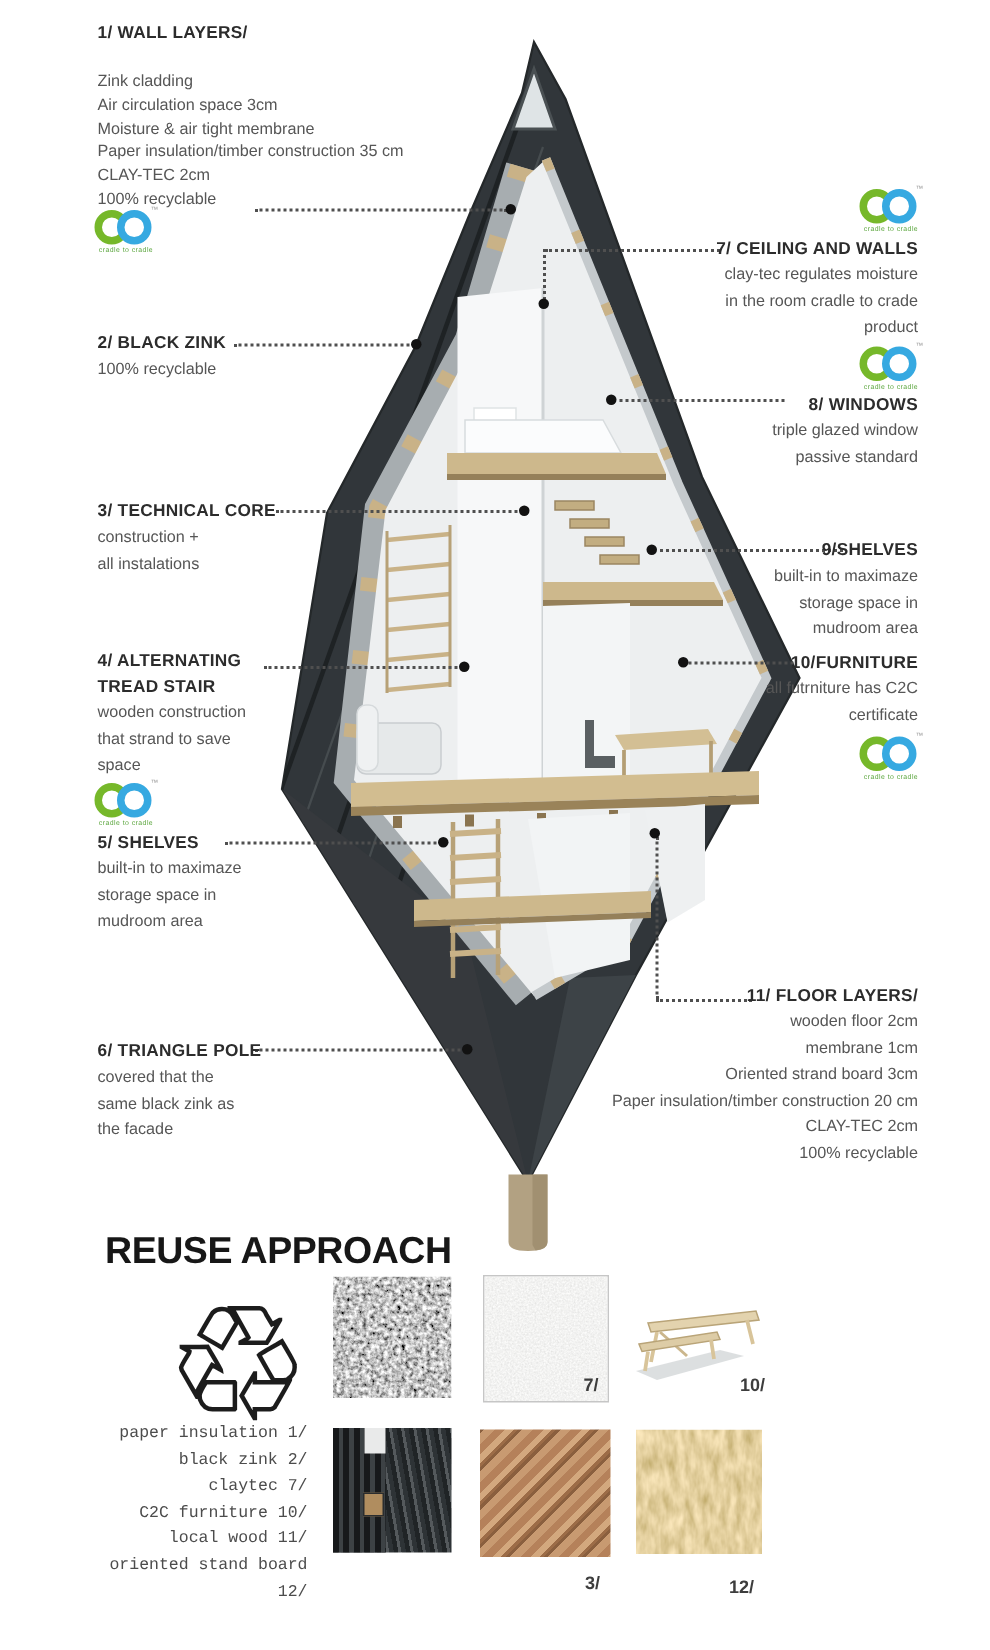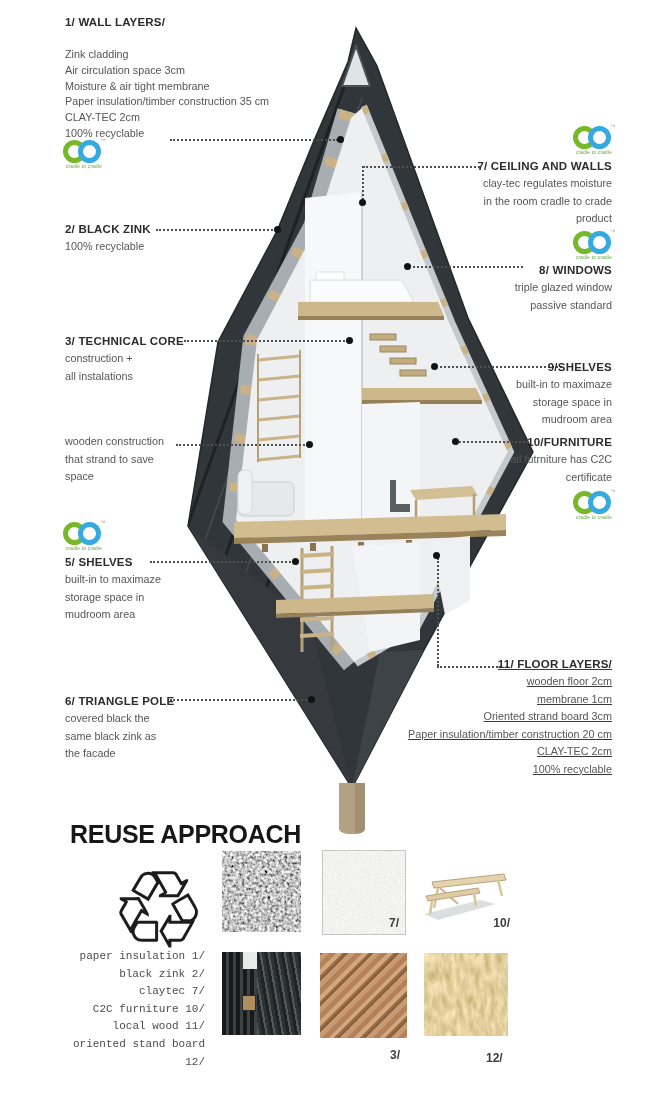--- a/index.html
+++ b/index.html
@@ -192,40 +192,41 @@
     <div class="ln">100% recyclable</div>
   </div>
 
   <div class="sec" style="left:65px;top:333px;width:180px;">
     <div class="ttl">3/ TECHNICAL CORE</div>
     <div class="ln">construction +</div>
     <div class="ln">all instalations</div>
   </div>
 
   <div class="sec" style="left:65px;top:433px;width:130px;">
+    <div class="ttl">4/ ALTERNATING TREAD STAIR</div>
     <div class="ln">wooden construction</div>
     <div class="ln">that strand to save</div>
     <div class="ln">space</div>
   </div>
 
   <div class="c2c" style="left:62px;top:522px;">
     <span class="ring g"></span><span class="ring b"></span><span class="tm">™</span>
     <span class="cap">cradle to cradle</span>
   </div>
 
   <div class="sec" style="left:65px;top:554px;width:160px;">
     <div class="ttl">5/ SHELVES</div>
     <div class="ln">built-in to maximaze</div>
     <div class="ln">storage space in</div>
     <div class="ln">mudroom area</div>
   </div>
 
   <div class="sec" style="left:65px;top:693px;width:160px;">
     <div class="ttl">6/ TRIANGLE POLE</div>
-    <div class="ln">covered black the</div>
+    <div class="ln">covered that the</div>
     <div class="ln">same black zink as</div>
     <div class="ln">the facade</div>
   </div>
 
   <div class="c2c" style="left:572px;top:126px;">
     <span class="ring g"></span><span class="ring b"></span><span class="tm">™</span>
     <span class="cap">cradle to cradle</span>
   </div>
 
   <div class="sec right" style="right:48px;top:158px;width:220px;">
@@ -257,21 +258,21 @@
     <div class="ttl">10/FURNITURE</div>
     <div class="ln">all futrniture has C2C</div>
     <div class="ln">certificate</div>
   </div>
 
   <div class="c2c" style="left:572px;top:491px;">
     <span class="ring g"></span><span class="ring b"></span><span class="tm">™</span>
     <span class="cap">cradle to cradle</span>
   </div>
 
-  <div class="sec right" style="right:48px;top:656px;width:270px;text-decoration:underline;">
+  <div class="sec right" style="right:48px;top:656px;width:270px;">
     <div class="ttl">11/ FLOOR LAYERS/</div>
     <div class="ln">wooden floor 2cm</div>
     <div class="ln">membrane 1cm</div>
     <div class="ln">Oriented strand board 3cm</div>
     <div class="ln">Paper insulation/timber construction 20 cm</div>
     <div class="ln">CLAY-TEC 2cm</div>
     <div class="ln">100% recyclable</div>
   </div>
 
   <div class="reuse-title" style="left:70px;top:820px;">REUSE APPROACH</div>

